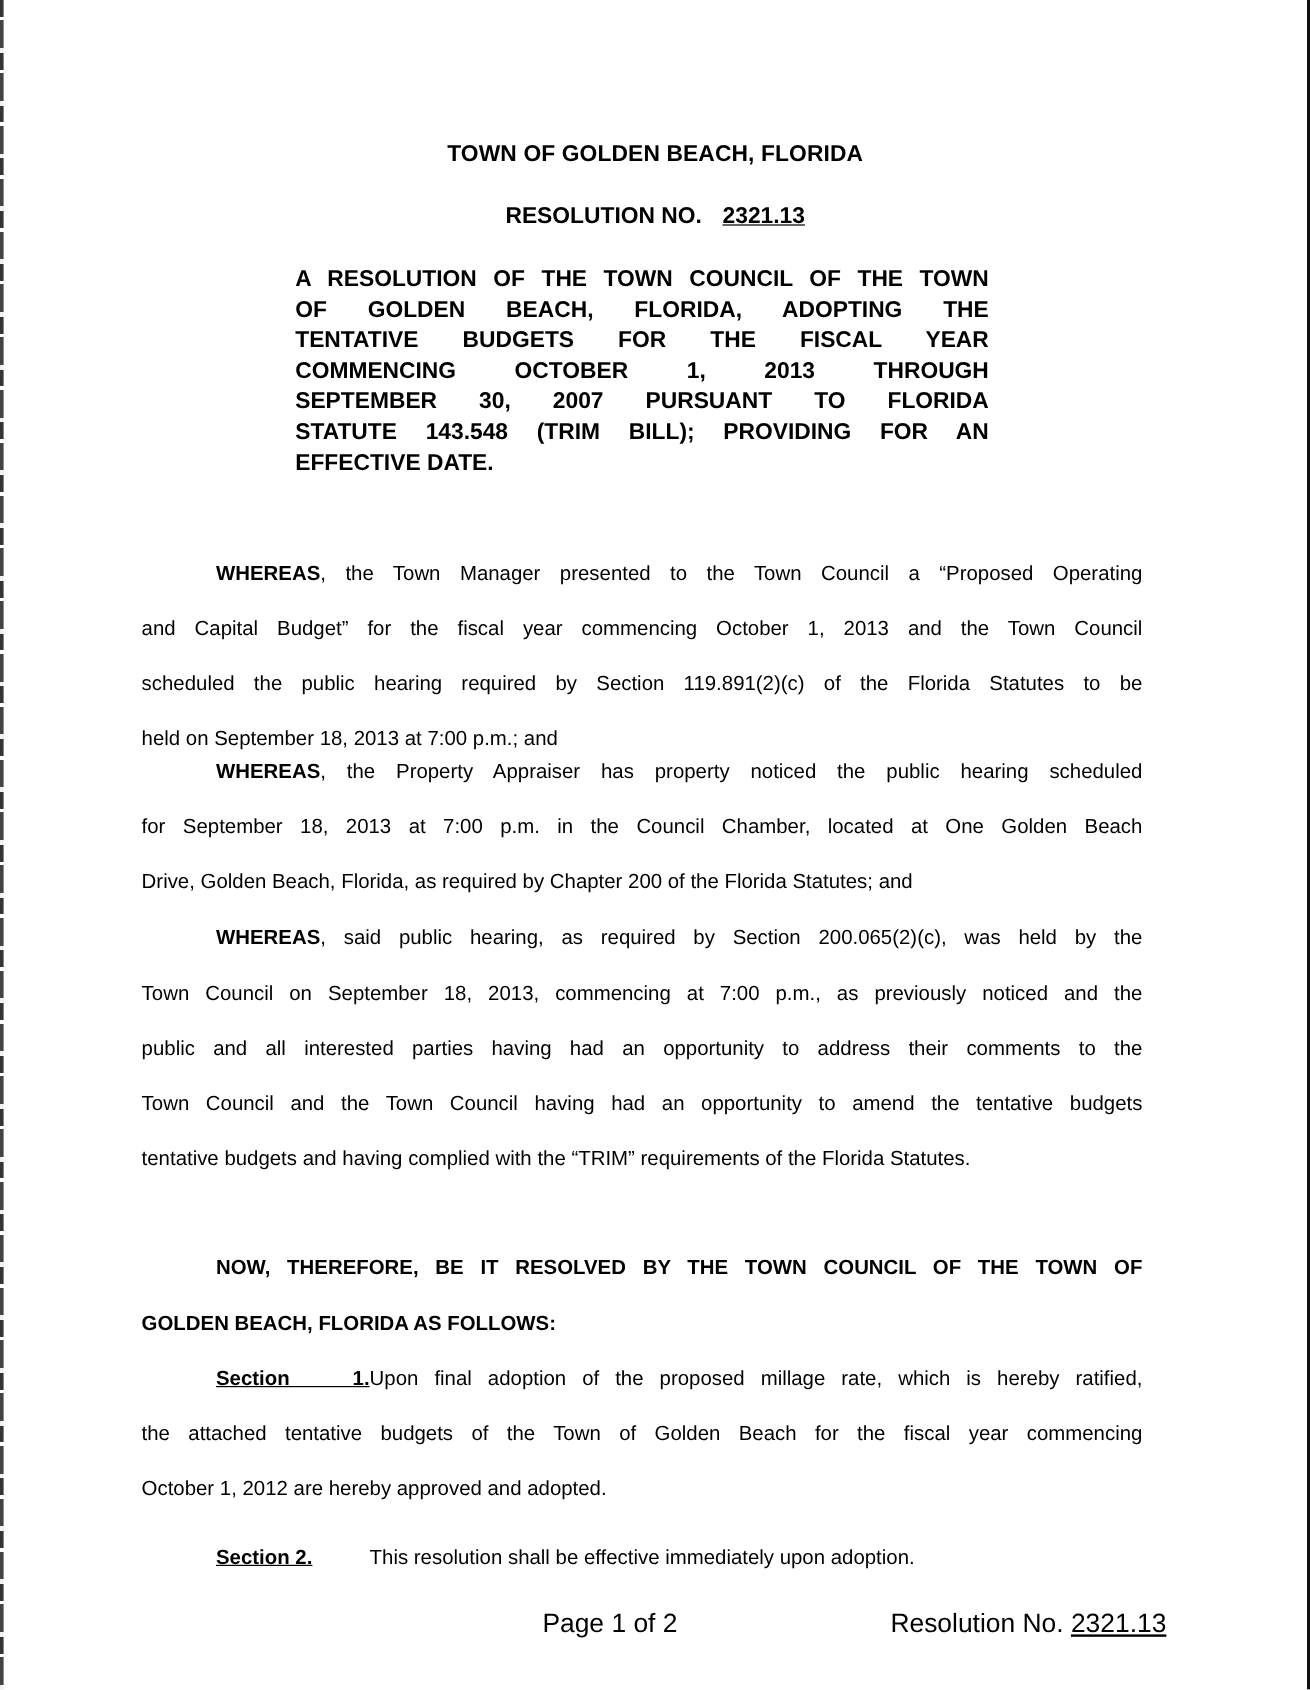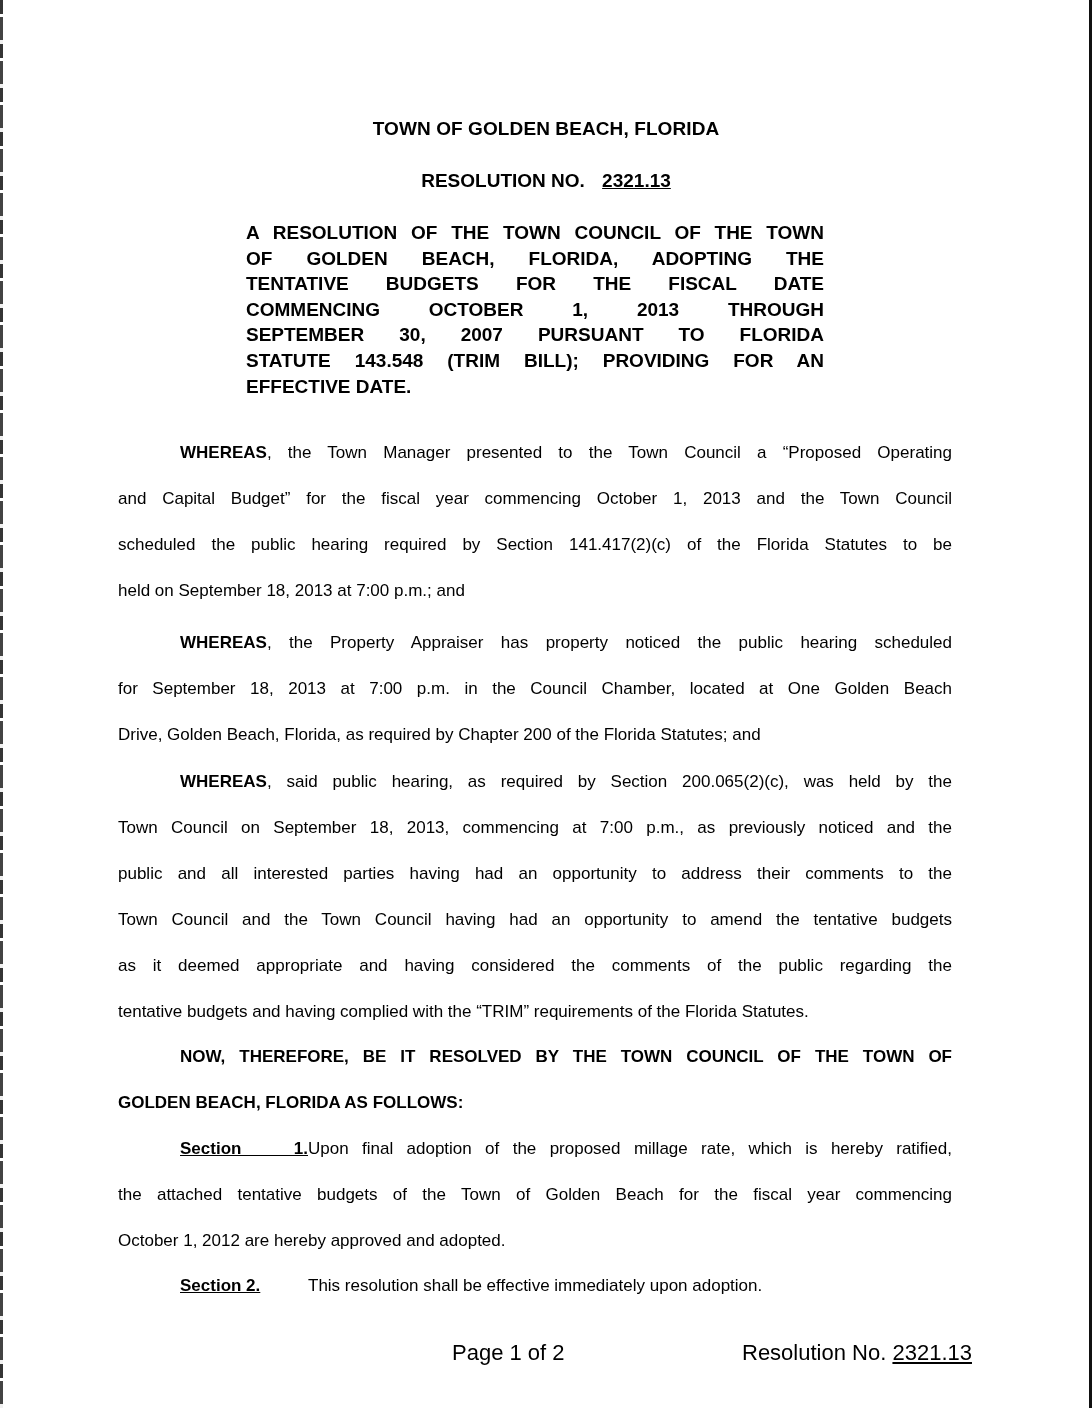--- a/index.html
+++ b/index.html
@@ -94,20 +94,21 @@
       font-weight: bold;
       text-decoration: underline;
       display: inline-block;
       width: 128px;
     }
     .section-line {
       position: absolute;
       left: 180px;
       font-size: 17px;
       white-space: nowrap;
+      margin-top: 12px;
     }
     .footer {
       position: absolute;
       top: 1340px;
       font-size: 22px;
     }
     .footer.page { left: 452px; }
     .footer.res { left: 742px; }
     .footer .u { text-decoration: underline; }
   </style>
@@ -120,46 +121,45 @@
 <div class="title">TOWN OF GOLDEN BEACH, FLORIDA</div>
 
 <div class="resno">
   <span>RESOLUTION NO.</span>
   <span class="num">2321.13</span>
 </div>
 
 <div class="caption">
   <span class="line">A RESOLUTION OF THE TOWN COUNCIL OF THE TOWN</span>
   <span class="line">OF GOLDEN BEACH, FLORIDA, ADOPTING THE</span>
-  <span class="line">TENTATIVE BUDGETS FOR THE FISCAL DATE</span>
+  <span class="line">TENTATIVE BUDGETS FOR THE FISCAL YEAR</span>
   <span class="line">COMMENCING OCTOBER 1, 2013 THROUGH</span>
   <span class="line">SEPTEMBER 30, 2007 PURSUANT TO FLORIDA</span>
   <span class="line">STATUTE 143.548 (TRIM BILL); PROVIDING FOR AN</span>
   <span class="line last">EFFECTIVE DATE.</span>
 </div>
 
-<div class="para" style="top:430px;">
+<div class="para" style="top:455px;">
   <span class="ln indent"><b>WHEREAS</b><span>, the Town Manager presented to the Town Council a “Proposed Operating</span></span>
   <span class="ln">and Capital Budget” for the fiscal year commencing October 1, 2013 and the Town Council</span>
-  <span class="ln">scheduled the public hearing required by Section 141.417(2)(c) of the Florida Statutes to be</span>
+  <span class="ln">scheduled the public hearing required by Section 119.891(2)(c) of the Florida Statutes to be</span>
   <span class="ln last">held on September 18, 2013 at 7:00 p.m.; and</span>
 </div>
 
 <div class="para" style="top:620px;">
   <span class="ln indent"><b>WHEREAS</b><span>, the Property Appraiser has property noticed the public hearing scheduled</span></span>
   <span class="ln">for September 18, 2013 at 7:00 p.m. in the Council Chamber, located at One Golden Beach</span>
   <span class="ln last">Drive, Golden Beach, Florida, as required by Chapter 200 of the Florida Statutes; and</span>
 </div>
 
 <div class="para" style="top:759px;">
   <span class="ln indent"><b>WHEREAS</b><span>, said public hearing, as required by Section 200.065(2)(c), was held by the</span></span>
   <span class="ln">Town Council on September 18, 2013, commencing at 7:00 p.m., as previously noticed and the</span>
   <span class="ln">public and all interested parties having had an opportunity to address their comments to the</span>
   <span class="ln">Town Council and the Town Council having had an opportunity to amend the tentative budgets</span>
-  <span class="ln">as it deemed appropriate and having considered the comments of the public regarding the</span>
   <span class="ln last">tentative budgets and having complied with the “TRIM” requirements of the Florida Statutes.</span>
 </div>
 
 <div class="para bold" style="top:1034px;">
   <span class="ln indent">NOW, THEREFORE, BE IT RESOLVED BY THE TOWN COUNCIL OF THE TOWN OF</span>
   <span class="ln last">GOLDEN BEACH, FLORIDA AS FOLLOWS:</span>
 </div>
 
 <div class="para" style="top:1126px;">
   <span class="ln indent"><span class="section-label">Section 1.</span><span>Upon final adoption of the proposed millage rate, which is hereby ratified,</span></span>

